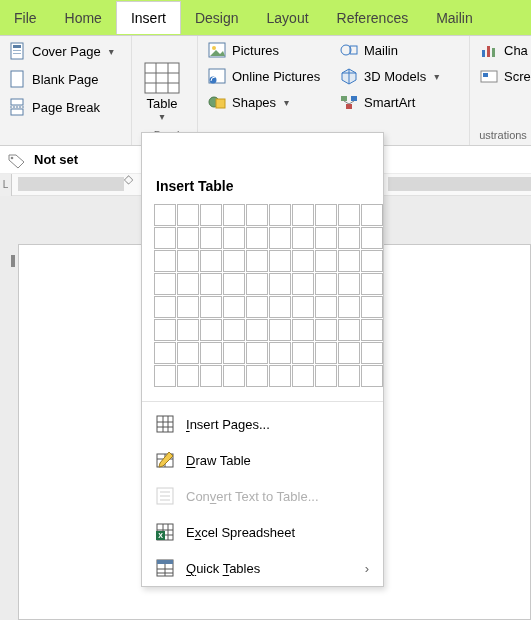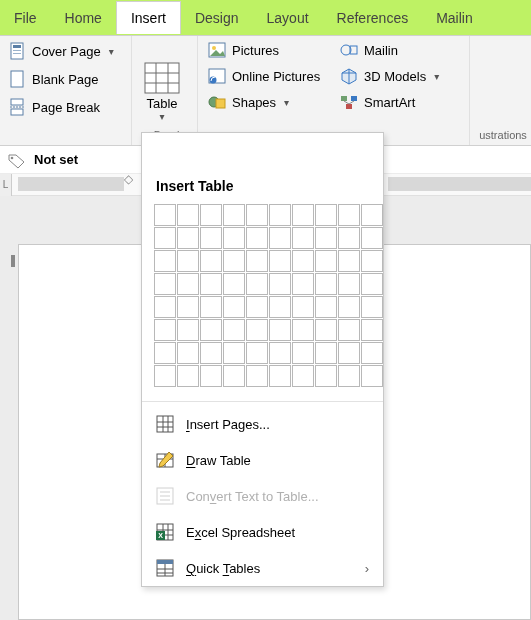--- a/index.html
+++ b/index.html
@@ -164,20 +164,39 @@
               <line x1="4" y1="7" x2="9" y2="10" stroke="#888"></line>
               <line x1="14" y1="7" x2="9" y2="10" stroke="#888"></line>
             </svg>
           <span>SmartArt</span>
         </div>
       </div>
     </div>
     <div class="group-label">ustrations</div>
   </div>
 
+  <div class="group" style="width:60px; border-right:none">
+    <div class="charts-items">
+      <div class="ritem">
+        <svg width="18" height="16">
+            <rect x="2" y="8" width="3" height="7" fill="#3a78c3"></rect>
+            <rect x="7" y="4" width="3" height="11" fill="#c0504d"></rect>
+            <rect x="12" y="6" width="3" height="9" fill="#6fa06f"></rect>
+          </svg>
+        <span>Cha</span>
+      </div>
+      <div class="ritem">
+        <svg width="18" height="16">
+            <rect x="1" y="3" width="16" height="11" fill="#fff" stroke="#888"></rect>
+            <rect x="3" y="5" width="5" height="4" fill="#3a78c3"></rect>
+          </svg>
+        <span>Scre</span>
+      </div>
+    </div>
+  </div>
 </div>
 
 <div class="tagbar">
   <svg width="18" height="16">
       <path d="M1 3 L8 3 L16 10 L10 16 L1 8 Z" fill="#fff" stroke="#888"></path>
       <circle cx="4" cy="6" r="1.3" fill="#888"></circle>
     </svg>
   <span class="tagtext">Not set</span>
 </div>
 

